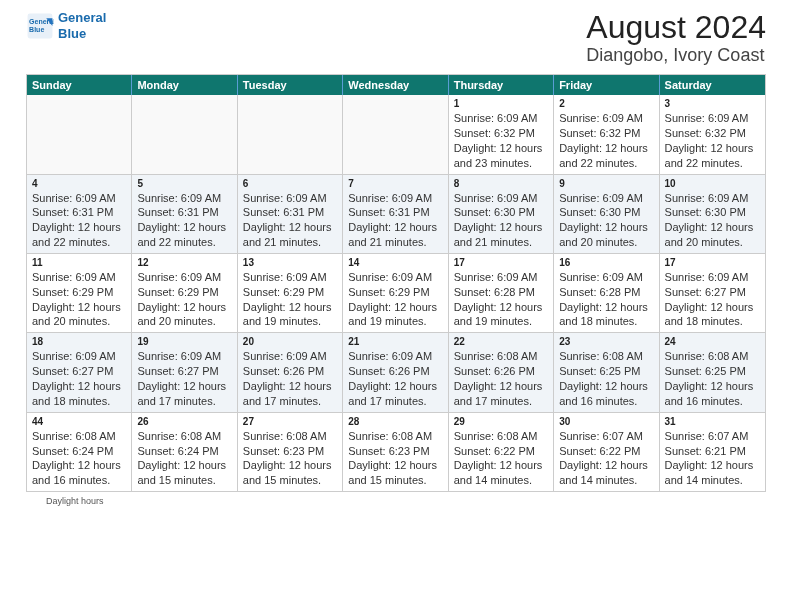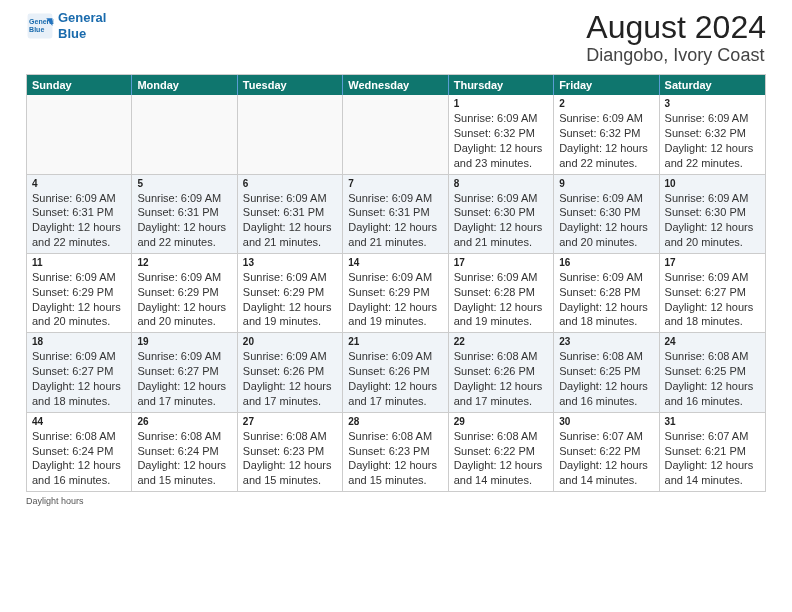--- a/index.html
+++ b/index.html
@@ -106,20 +106,21 @@
     .day-detail {
       font-size: 11px;
       color: #333;
       line-height: 1.35;
     }
     .footer-note {
       font-size: 9px;
       color: #555;
       margin-top: 4px;
       text-align: left;
+      margin-left: 20px;
     }
   </style>
 </head>
 <body>
 
 <div class="page">
   <div class="header">
     <div class="logo">
       <svg class="logo-icon" viewBox="0 0 36 36">
         <rect x="2" y="2" width="32" height="32" rx="3" fill="#e8f0f8"></rect>

